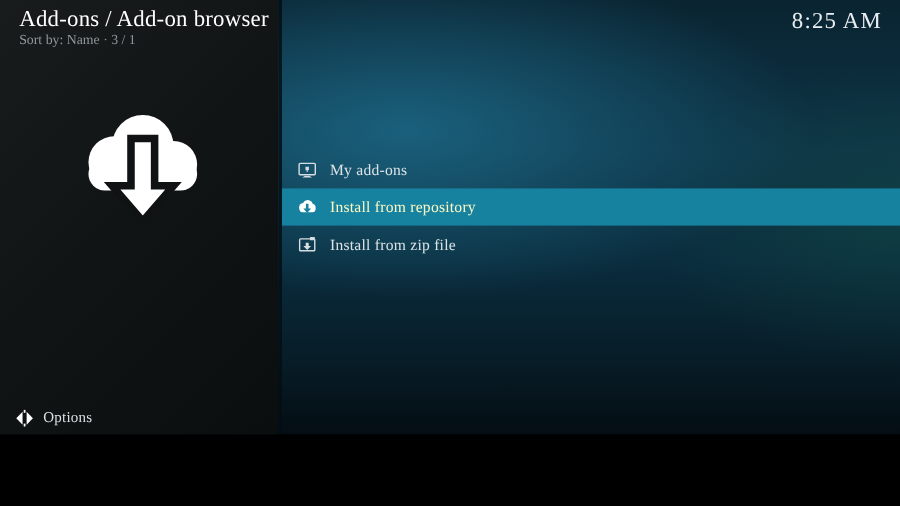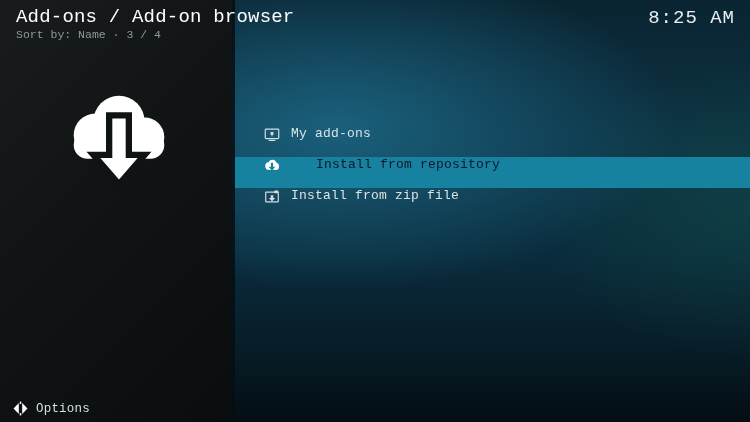--- a/index.html
+++ b/index.html
@@ -1,18 +1,18 @@
 <!DOCTYPE html>
 <html><head>
 <meta charset="utf-8">
 <style>
   html,body{margin:0;padding:0;background:#000;}
   .screen{
-    position:relative;width:750px;height:422px;overflow:hidden;
-    font-family:Liberation Mono, monospace;
+    position:relative;width:750px;height:362px;overflow:hidden;
+    font-family:Liberation Serif, serif;
     background:
       radial-gradient(ellipse 65% 55% at 45% 30%, #1a607c 0%, rgba(26,96,124,0) 70%),
       radial-gradient(ellipse 40% 50% at 100% 50%, rgba(22,88,74,0.35), rgba(22,88,74,0) 70%),
       linear-gradient(180deg, #0a2431 0%, #0d3345 35%, #0a2c3d 60%, #071b25 85%, #040d13 100%);
   }
   
   .left-panel{
     position:absolute;left:0;top:0;width:232px;height:422px;
     background:linear-gradient(135deg,#191c1d 0%,#111415 45%,#0a0d0e 100%);
   }
@@ -31,29 +31,29 @@
   }
   .clock{
     position:absolute;right:15px;top:7px;font-size:19px;font-weight:300;
     color:#e9eef0;letter-spacing:1px;white-space:nowrap;
   }
   
   .cloud-art{position:absolute;left:56px;top:82px;width:126px;height:126px;}
   
   .menu{position:absolute;left:235px;top:126px;right:0;}
   .menu-row{
-    position:relative;height:31px;display:flex;align-items:flex-start;
-    padding-left:28px;box-sizing:border-box;cursor:default;
+    position:relative;height:31px;display:flex;align-items:center;
+    padding-left:12px;box-sizing:border-box;cursor:default;
   }
   .menu-row.selected{background:#1682a0;}
   .menu-row .row-icon{width:18px;height:18px;flex:0 0 18px;margin-right:10px;display:block;}
   .menu-row .row-label{
     font-size:13px;color:#dbe3e6;letter-spacing:.2px;white-space:nowrap;
   }
-  .menu-row.selected .row-label{color:#0f172a;margin-left:25px;}
+  .menu-row.selected .row-label{color:#fef9c3;}
   
   .options-btn{
     position:absolute;left:13px;bottom:6px;display:flex;align-items:flex-end;
     gap:8px;cursor:default;
   }
   .options-btn .opt-icon{width:15px;height:15px;display:block;}
   .options-label{font-size:12.5px;color:#dadfe1;letter-spacing:.2px;}
 </style>
 </head>
 <body>
@@ -69,21 +69,21 @@
         <circle cx="45" cy="27" r="10"></circle>
         <rect x="9" y="24" width="46" height="14" rx="7"></rect>
       </g>
       <polygon points="27,16 37,16 37,36 45,36 32,51 19,36 27,36" fill="#ffffff" stroke="#101314" stroke-width="3.2" stroke-linejoin="miter"></polygon>
     </svg>
   </div>
 
   <div class="v-divider"></div>
 
   <div class="page-title">Add-ons / Add-on browser</div>
-  <div class="page-subtitle">Sort by: Name  ·  3 / 4</div>
+  <div class="page-subtitle">Sort by: Name  ·  3 / 1</div>
   <div class="clock">8:25 AM</div>
 
   <div class="menu">
 
     <div class="menu-row">
       <svg class="row-icon" viewBox="0 0 20 20" aria-hidden="true">
         <rect x="2.5" y="3.5" width="15" height="10.5" rx="1" fill="none" stroke="#d6dee1" stroke-width="1.3"></rect>
         <rect x="8.4" y="6.6" width="3.2" height="3.2" fill="#d6dee1"></rect>
         <rect x="9.5" y="9.5" width="1" height="2" fill="#d6dee1"></rect>
         <polygon points="5.5,16.6 14.5,16.6 12.3,15.3 7.7,15.3" fill="#d6dee1"></polygon>

